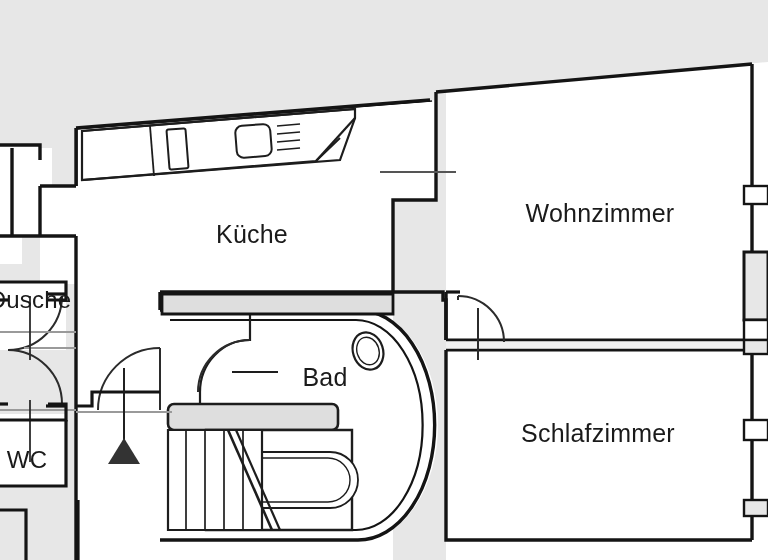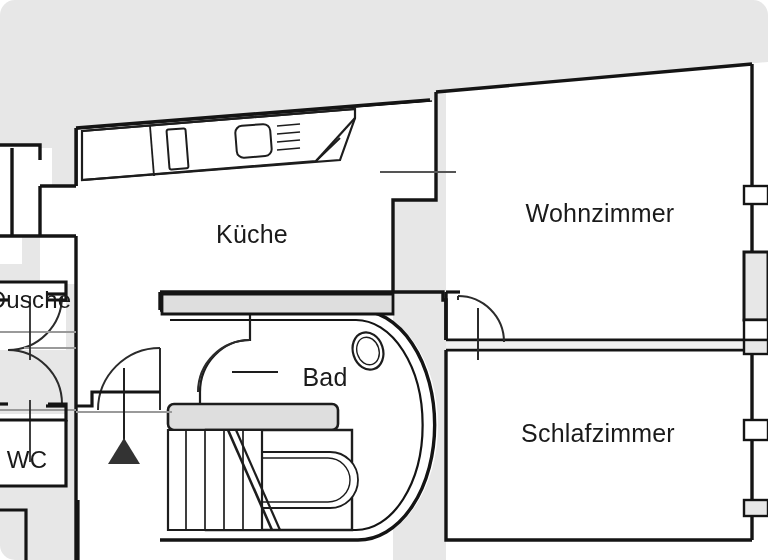--- a/index.html
+++ b/index.html
@@ -10,21 +10,20 @@
   }
   body {
     font-family: "Liberation Sans", sans-serif;
   }
   #plan-root {
     position: relative;
     width: 768px;
     height: 560px;
     background: #ffffff;
     overflow: hidden;
-    border-radius: 15px;
   }
   #plan-svg {
     display: block;
     width: 768px;
     height: 560px;
   }
   .room-label {
     font-family: "Liberation Sans", sans-serif;
     fill: #1a1a1a;
     font-size: 25px;

